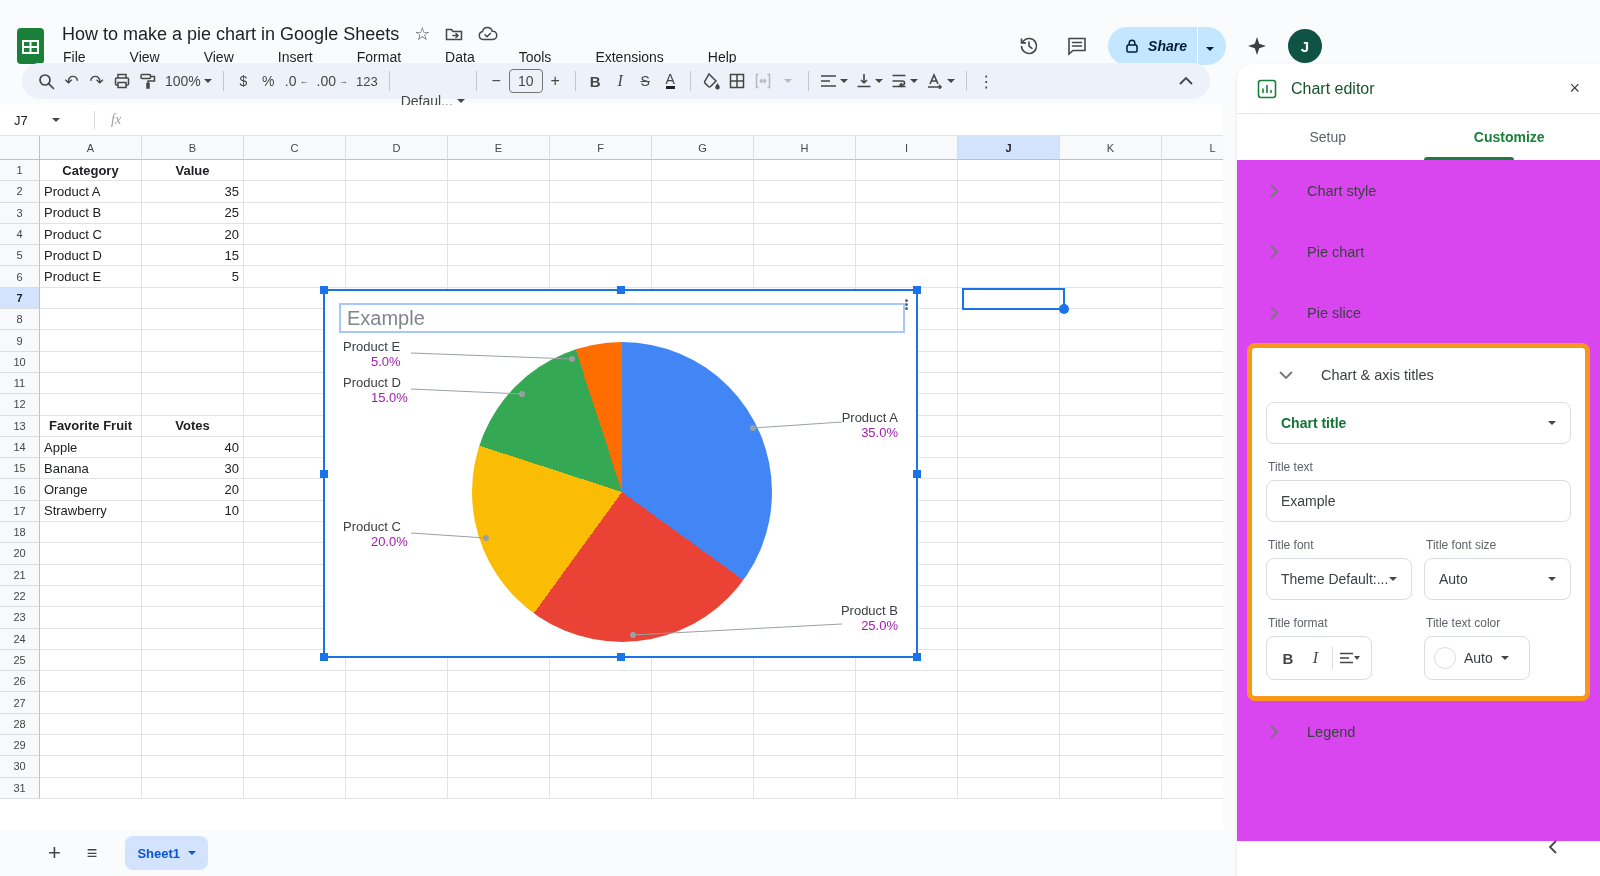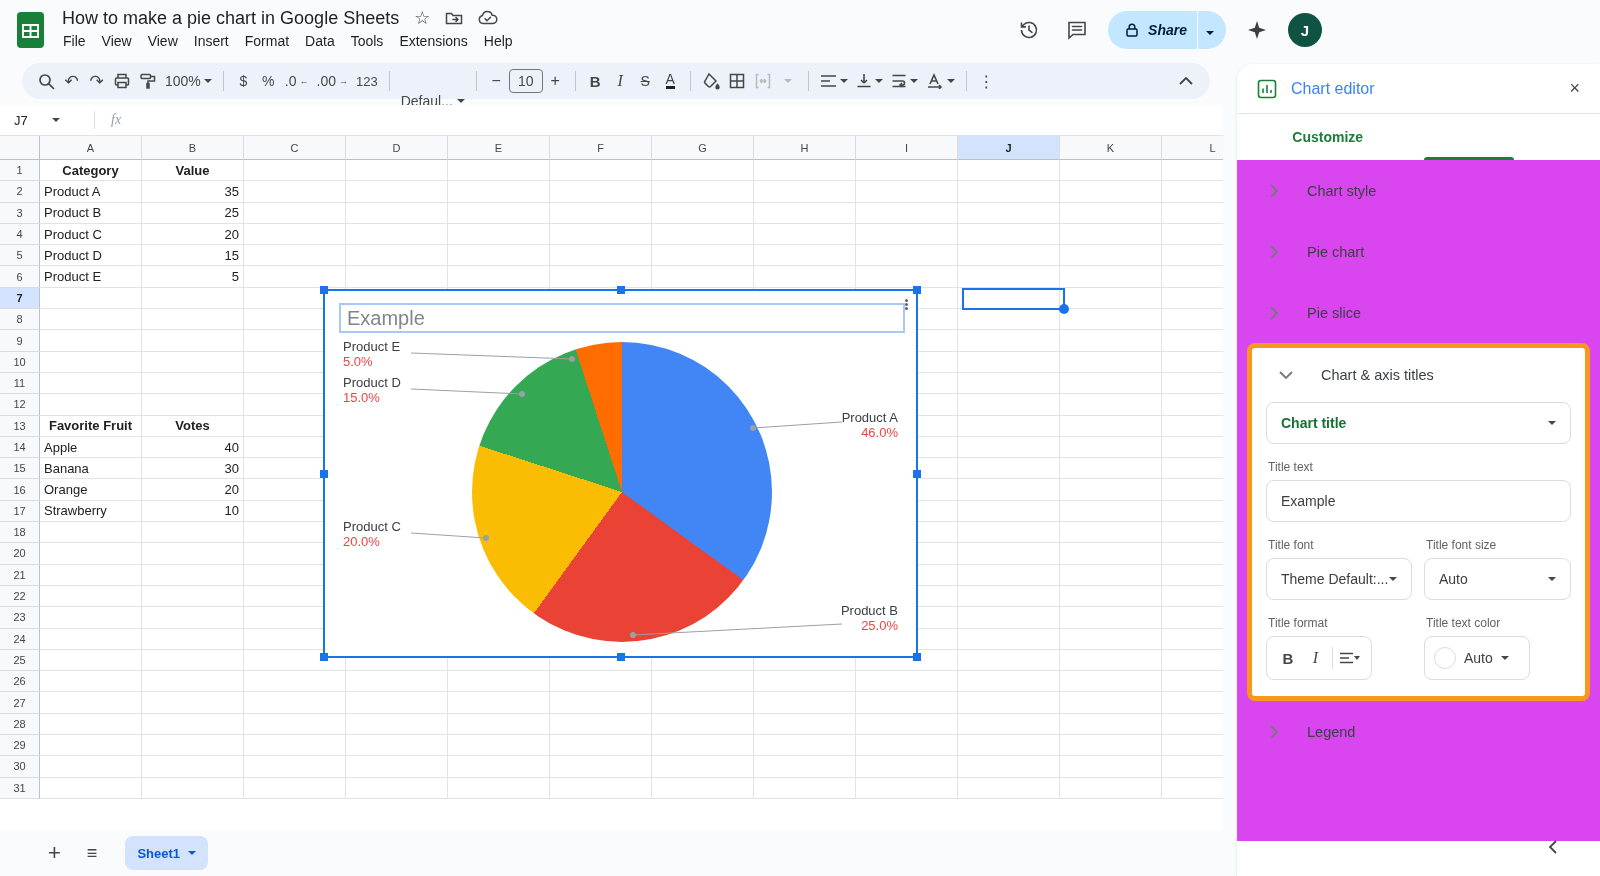--- a/index.html
+++ b/index.html
@@ -1,25 +1,25 @@
 <!DOCTYPE html>
 <html><head>
 <meta charset="utf-8">
 <style>
   * { margin:0; padding:0; box-sizing:border-box; }
   html,body { width:1600px; height:876px; overflow:hidden; background:#F9FBFD;
     font-family:"Liberation Sans", sans-serif; color:#202124; }
 
   
-  #topbar { position:absolute; left:0; top:0; width:1336px; height:60px; }
+  #topbar { position:absolute; left:0; top:16px; width:1336px; height:60px; }
   #logo { position:absolute; left:17px; top:12px; }
   #titleRow { position:absolute; left:62px; top:7px; display:flex; align-items:center; gap:15px; }
   #docTitle { font-size:18px; color:#1F1F1F; }
   .t-ic { color:#444746; display:flex; align-items:center; }
-  #menubar { position:absolute; left:55px; top:31px; display:flex; }
+  #menubar { position:absolute; left:55px; top:31px; display:flex;gap:28px; }
   .menu-item { font-size:14px; color:#1F1F1F; padding:2px 8px; border-radius:4px; cursor:default; }
   #topRight { position:absolute; right:14px; top:11px; display:flex; align-items:center; gap:14px; }
   .tr-ic { color:#444746; padding:6px; display:flex; }
   #shareBtn { display:flex; align-items:center; height:38px; background:#C2E7FF; border-radius:19px; color:#001D35;font-style:italic; }
   #shareMain { display:flex; align-items:center; gap:8px; padding:0 10px 0 16px; }
   #shareBtn .lbl { font-size:14px; font-weight:700; }
   #shareDivider { width:1px; height:38px; background:#F9FBFD; }
   #shareCaret { padding:0 12px 0 8px; }
   #avatar { width:34px; height:34px; border-radius:50%; background:#0E5343; color:#fff;
     display:flex; align-items:center; justify-content:center; font-size:15px; font-weight:700; }
@@ -77,40 +77,40 @@
   .handle { position:absolute; width:8px; height:8px; background:#1A73E8; }
   #chartTitleBox { position:absolute; left:14px; top:12px; width:566px; height:30px; border:2px solid #A8C7FA;
     background:#fff; display:flex; align-items:center; padding-left:6px; font-size:20px; color:#80868B; }
   #chartMenu { position:absolute; right:8px; top:8px; color:#5F6368; font-size:15px; letter-spacing:0; line-height:7px;
     display:flex; flex-direction:column; gap:1px; align-items:center; }
   #chartMenu span{ width:3px; height:3px; border-radius:50%; background:#5F6368; display:block;}
   #pie { position:absolute; left:147px; top:51px; width:300px; height:300px; border-radius:50%; }
   #callouts { position:absolute; left:0; top:0; width:595px; height:369px; }
   .pie-label { position:absolute; font-size:13px; line-height:15px; }
   .pie-label .pl-name { color:#3C4043; }
-  .pie-label .pl-pct { color:#ef4444; }
+  .pie-label .pl-pct { color:#a21caf;margin-left:28px; }
   .pl-right { text-align:right; }
   #lblE { left:18px; top:48px; } #lblD { left:18px; top:84px; }
   #lblA { right:18px; top:119px; } #lblC { left:18px; top:228px; } #lblB { right:18px; top:312px; }
 
   
   #bottombar { position:absolute; left:0; top:830px; width:1223px; height:46px; background:#F9FBFD;
     display:flex; align-items:center; }
   #addSheet { margin-left:48px; font-size:22px; color:#444746; }
   #allSheets { margin-left:26px; font-size:18px; color:#444746; }
   #sheetTab { margin-left:28px; height:34px; background:#D3E3FD; border-radius:8px; display:flex; align-items:center;
     gap:8px; padding:0 12px; }
   #sheetTab .lbl { font-size:13px; font-weight:700; color:#0B57D0; }
   #sheetTab .caret { border-top-color:#0B57D0; }
 
   
   #panel { position:absolute; left:1237px; top:64px; width:363px; height:812px; background:#fff;
     border-radius:16px 0 0 0; box-shadow:0 1px 3px rgba(60,64,67,.15); }
   #panelHeader { height:50px; display:flex; align-items:center; padding:0 20px; gap:14px; border-bottom:1px solid #E0E3E7; }
-  #panelTitle { font-size:16px; color:#3b82f6; flex:1; }
+  #panelTitle { font-size:16px; color:#14532d; flex:1; }
   #panelClose { font-size:18px; color:#444746; }
   #panelTabs { height:46px; display:flex; position:relative; }
   .panel-tab { width:50%; display:flex; align-items:center; justify-content:center; font-size:14px; }
   .panel-tab.inactive { color:#5F6368; }
   .panel-tab.active { color:#188038; font-weight:700; }
   #tabUnderline { position:absolute; left:187px; bottom:0; width:90px; height:3px; background:#188038; border-radius:3px 3px 0 0; }
   #panelContent { height:681px; background:#d946ef; overflow:hidden; }
   .section-row { height:61px; display:flex; align-items:center; padding-left:32px; gap:28px; }
   .section-label { font-size:14.5px; color:#3C4043; }
   .chev { color:#747775; display:flex; }
@@ -840,21 +840,21 @@
     <div class="pie-label" id="lblE">
       <div class="pl-name">Product E</div>
         <div class="pl-pct">5.0%</div>
     </div>
     <div class="pie-label" id="lblD">
       <div class="pl-name">Product D</div>
         <div class="pl-pct">15.0%</div>
     </div>
     <div class="pie-label pl-right" id="lblA">
       <div class="pl-name">Product A</div>
-        <div class="pl-pct">46.0%</div>
+        <div class="pl-pct">35.0%</div>
     </div>
     <div class="pie-label" id="lblC">
       <div class="pl-name">Product C</div>
         <div class="pl-pct">20.0%</div>
     </div>
     <div class="pie-label pl-right" id="lblB">
       <div class="pl-name">Product B</div>
         <div class="pl-pct">25.0%</div>
     </div>
 
@@ -883,20 +883,21 @@
     <span>
       <svg width="20" height="20" viewBox="0 0 20 20" fill="none" stroke="#188038" stroke-width="1.6">
           <rect x="1.5" y="1.5" width="17" height="17" rx="2.5"></rect>
           <path d="M6 13.5v-3.5M10 13.5V6.5M14 13.5v-2" stroke-linecap="round"></path>
         </svg>
     </span>
     <span id="panelTitle">Chart editor</span>
     <span id="panelClose">×</span>
   </div>
   <div id="panelTabs">
+    <div class="panel-tab inactive">Setup</div>
     <div class="panel-tab active">Customize</div>
     <div id="tabUnderline"></div>
   </div>
   <div id="panelContent">
     <div class="section-row">
       <span class="chev">
           <svg width="10" height="14" viewBox="0 0 10 14" fill="none" stroke="#747775" stroke-width="1.8">
             <path d="M2 1l6 6-6 6"></path>
           </svg>
         </span>

